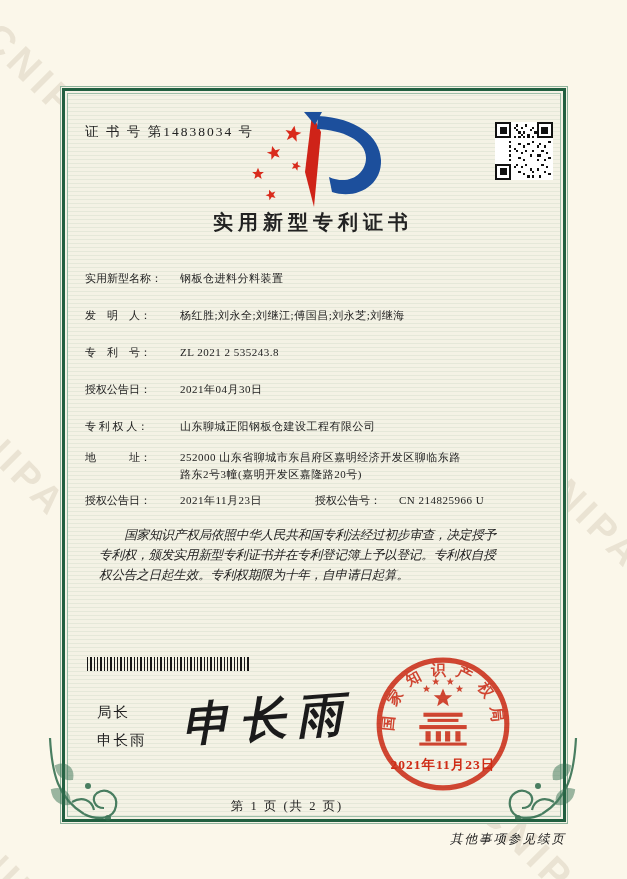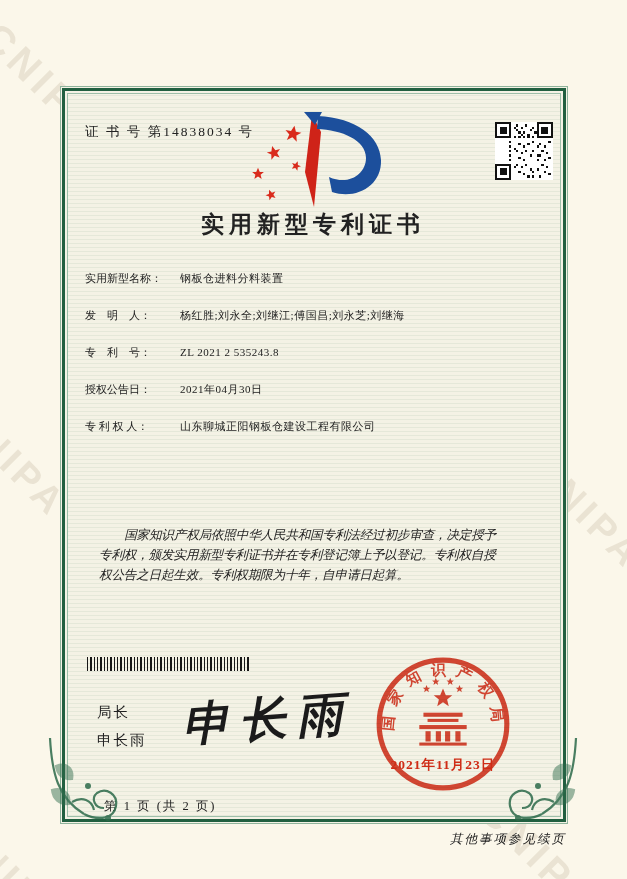--- a/index.html
+++ b/index.html
@@ -23,21 +23,21 @@
          border:1px solid #8fb49c;background:#f4f2e5;z-index:1;}
   .frame .line-dark{position:absolute;inset:1px;border:3px solid #215f40;pointer-events:none;}
   .frame .line-thin{position:absolute;inset:6px;border:1px solid #9dbfa9;pointer-events:none;}
   .frame .guilloche{position:absolute;inset:7px;
       background:repeating-linear-gradient(0deg,rgba(96,142,112,0.10) 0 1px,transparent 1px 4px);}
   
   .cert-no{position:absolute;left:85px;top:123px;font-size:13.5px;letter-spacing:2px;z-index:3;text-align:right;}
   .logo{position:absolute;left:238px;top:110px;width:152px;height:100px;z-index:3;}
   .qr{position:absolute;left:495px;top:122px;width:58px;height:58px;background:#fff;z-index:3;}
   .title{position:absolute;left:60px;top:209px;width:506px;text-align:center;
-         font-size:23px;font-weight:bold;letter-spacing:5px;z-index:3;}
+         font-size:20px;font-weight:bold;letter-spacing:5px;z-index:3;}
   
   .row{position:absolute;left:85px;right:72px;font-size:11px;line-height:17px;z-index:3;}
   .flabel{display:inline-block;width:95px;vertical-align:top;white-space:pre;}
   .fvalue{display:inline-block;vertical-align:top;white-space:pre-line;letter-spacing:0.5px;}
   .r-name{top:270px;}.r-inv{top:307px;}.r-pno{top:344px;}.r-fdate{top:381px;}
   .r-pat{top:418px;}.r-addr{top:449px;}.r-grant{top:492px;}
   .pair2{position:absolute;left:230px;top:0;}
   .pair2 .flabel{width:84px;}
   
   .notices{position:absolute;left:84px;top:510px;width:432px;z-index:3;
@@ -50,22 +50,22 @@
   .comm-title{position:absolute;left:97px;top:703px;font-size:14.5px;letter-spacing:2px;z-index:3;font-family:Liberation Mono, monospace;}
   .comm-name{position:absolute;left:97px;top:731px;font-size:14.5px;letter-spacing:2px;z-index:3;}
   .signature{position:absolute;left:182px;top:688px;font-size:47px;font-style:italic;
      font-weight:bold;letter-spacing:10px;transform:rotate(-4deg);color:#1b1b1b;z-index:3;
      font-family:"Liberation Serif",serif;}
   .seal{position:absolute;left:374px;top:655px;width:138px;height:138px;z-index:4;
         opacity:0.92;mix-blend-mode:multiply;}
   .seal-date{position:absolute;left:372px;top:756px;width:142px;text-align:center;z-index:5;
      color:#cf2c16;font-size:13.5px;font-weight:bold;letter-spacing:1px;}
   
-  .page-info{position:absolute;left:60px;top:798px;width:454px;text-align:left;
-     font-size:12.5px;letter-spacing:2px;z-index:3;padding-left:44px;}
+  .page-info{position:absolute;left:60px;top:798px;width:454px;text-align:center;
+     font-size:12.5px;letter-spacing:2px;z-index:3;}
   .note{position:absolute;left:60px;top:831px;width:506px;text-align:right;
      font-size:12.5px;letter-spacing:2px;font-style:italic;z-index:3;}
   
   .corner{position:absolute;width:88px;height:92px;z-index:4;}
   .corner-l{left:42px;top:732px;}
   .corner-r{left:496px;top:732px;transform:scaleX(-1);}
 </style>
 </head>
 <body>
 
@@ -131,20 +131,32 @@
     <span class="flabel">发　明　人：</span><span class="fvalue">杨红胜;刘永全;刘继江;傅国昌;刘永芝;刘继海</span>
   </div>
   <div class="row r-pno">
     <span class="flabel">专　利　号：</span><span class="fvalue">ZL 2021 2 535243.8</span>
   </div>
   <div class="row r-fdate">
     <span class="flabel">授权公告日：</span><span class="fvalue">2021年04月30日</span>
   </div>
   <div class="row r-pat">
     <span class="flabel">专 利 权 人：</span><span class="fvalue">山东聊城正阳钢板仓建设工程有限公司</span>
+  </div>
+  <div class="row r-addr">
+    <span class="flabel">地　　　址：</span><span class="fvalue">252000 山东省聊城市东昌府区嘉明经济开发区聊临东路
+路东2号3幢(嘉明开发区嘉隆路20号)</span>
+  </div>
+  <div class="row r-grant">
+    <span>
+      <span class="flabel">授权公告日：</span><span class="fvalue">2021年11月23日</span>
+    </span>
+    <span class="pair2">
+      <span class="flabel">授权公告号：</span><span class="fvalue">CN 214825966 U</span>
+    </span>
   </div>
 
   <div class="notices">
     <p>国家知识产权局依照中华人民共和国专利法经过初步审查，决定授予专利权，颁发实用新型专利证书并在专利登记簿上予以登记。专利权自授权公告之日起生效。专利权期限为十年，自申请日起算。</p>
   </div>
 
   <div class="barcode"></div>
 
   <div class="comm-title">局长</div>
   <div class="comm-name">申长雨</div>

